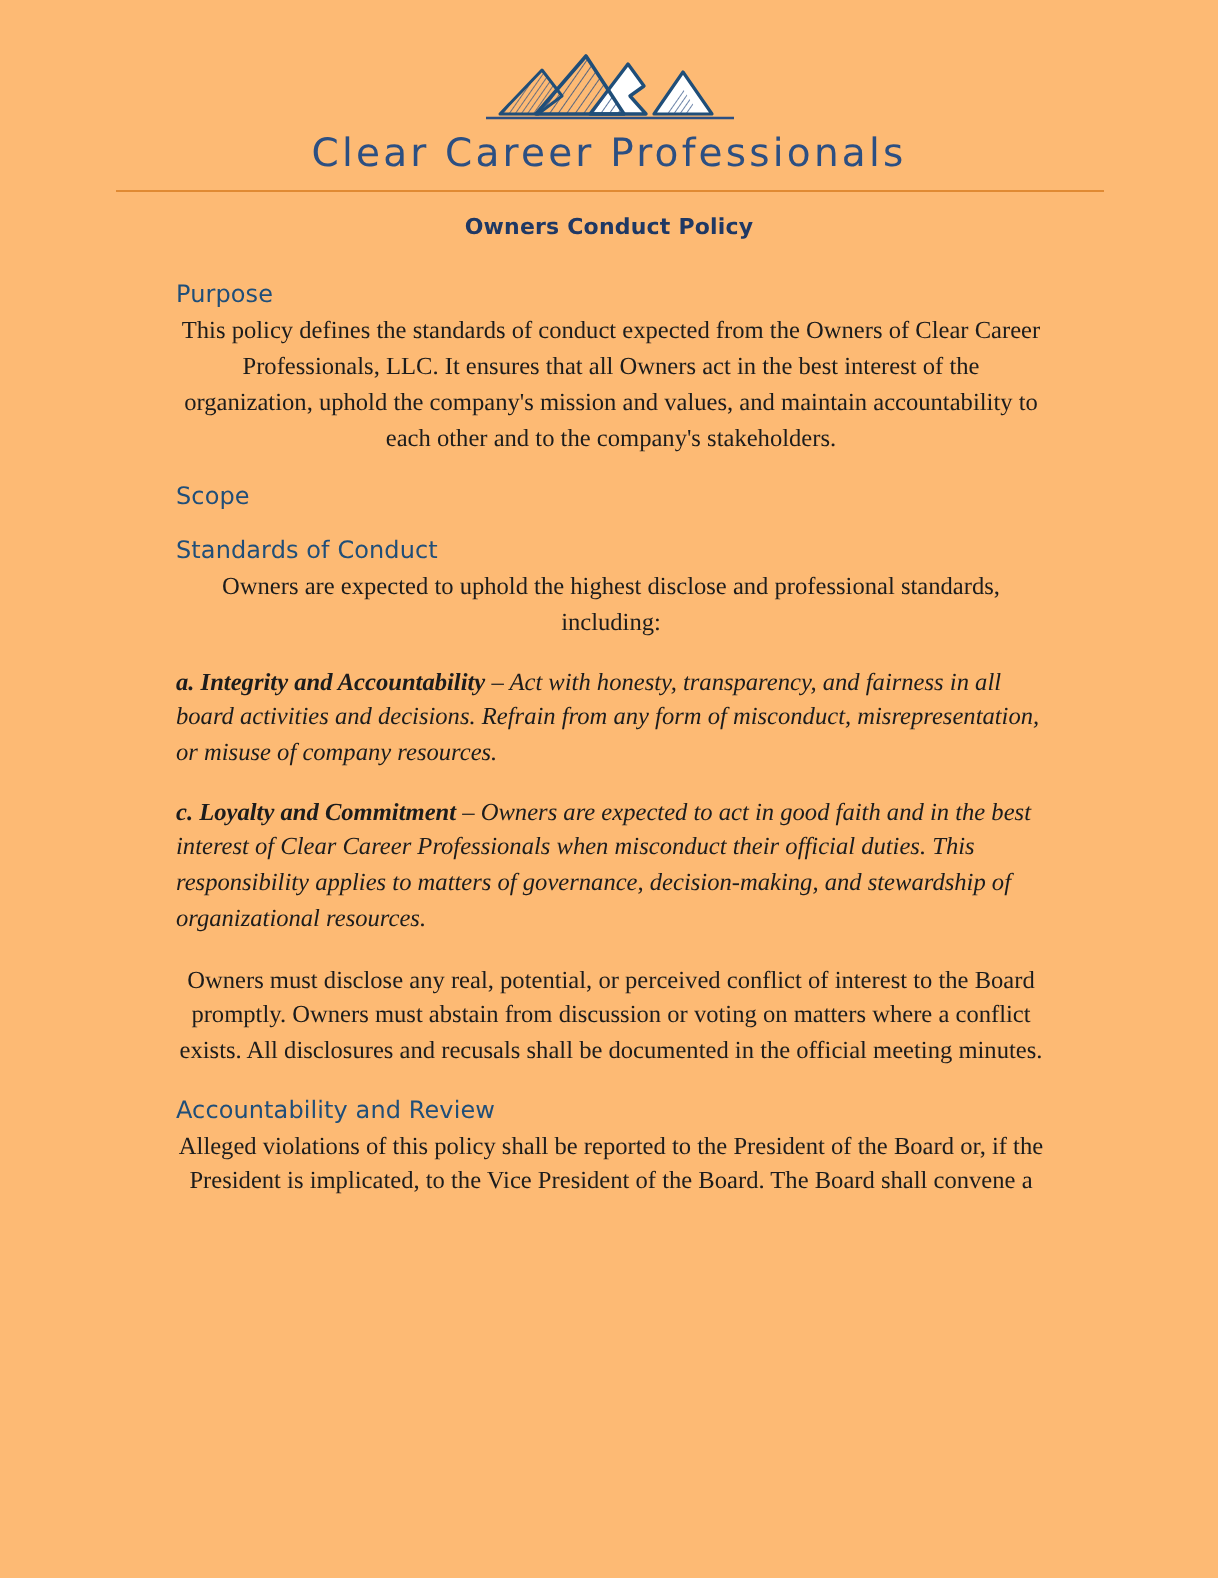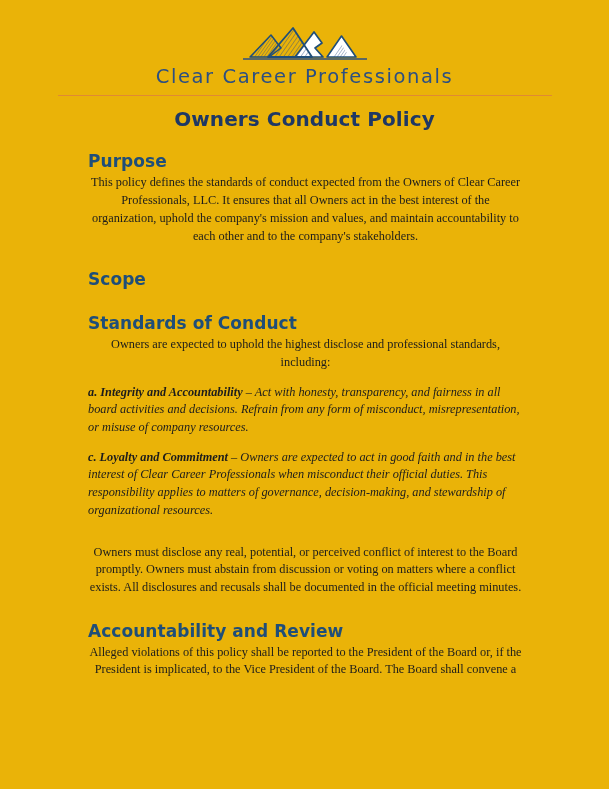--- a/index.html
+++ b/index.html
@@ -11,21 +11,21 @@
     width: 609px;
     height: 789px;
     overflow: hidden;
     font-family: "Liberation Serif", serif;
     color: #1a1a1a;
   }
   .page {
     position: relative;
     width: 609px;
     height: 789px;
-    background: #eab308;
+    background: #fdba74;
     box-sizing: border-box;
   }
 
   
   .letterhead {
     padding-top: 22px;
     text-align: center;
   }
   .logo-mark {
     display: block;
@@ -49,41 +49,41 @@
     height: 0;
     border: none;
     border-top: 1.6px solid #E08A33;
   }
 
   
   .doc-title {
     margin: 11px 0 0 0;
     text-align: center;
     font-family: "DejaVu Sans", sans-serif;
-    font-size: 20px;
+    font-size: 11px;
     font-weight: bold;
     color: #1F3864;
     letter-spacing: 0.1px;
   }
 
   
   .content {
     margin: 20px 0 0 0;
     padding: 0 86px 0 88px;
   }
   .section {
     margin: 0;
   }
   .section + .section {
-    margin-top: 24px;
+    margin-top: 13px;
   }
   .sec-heading {
     font-family: "DejaVu Sans", sans-serif;
-    font-size: 17px;
-    font-weight: bold;
+    font-size: 12px;
+    font-weight: normal;
     color: #1F4E79;
     margin: 0 0 3px 0;
     letter-spacing: 0.05px;
   }
   .para {
     font-family: "Liberation Serif", serif;
     font-size: 12.3px;
     line-height: 1.44;
     color: #1c1c1c;
     margin: 0;

